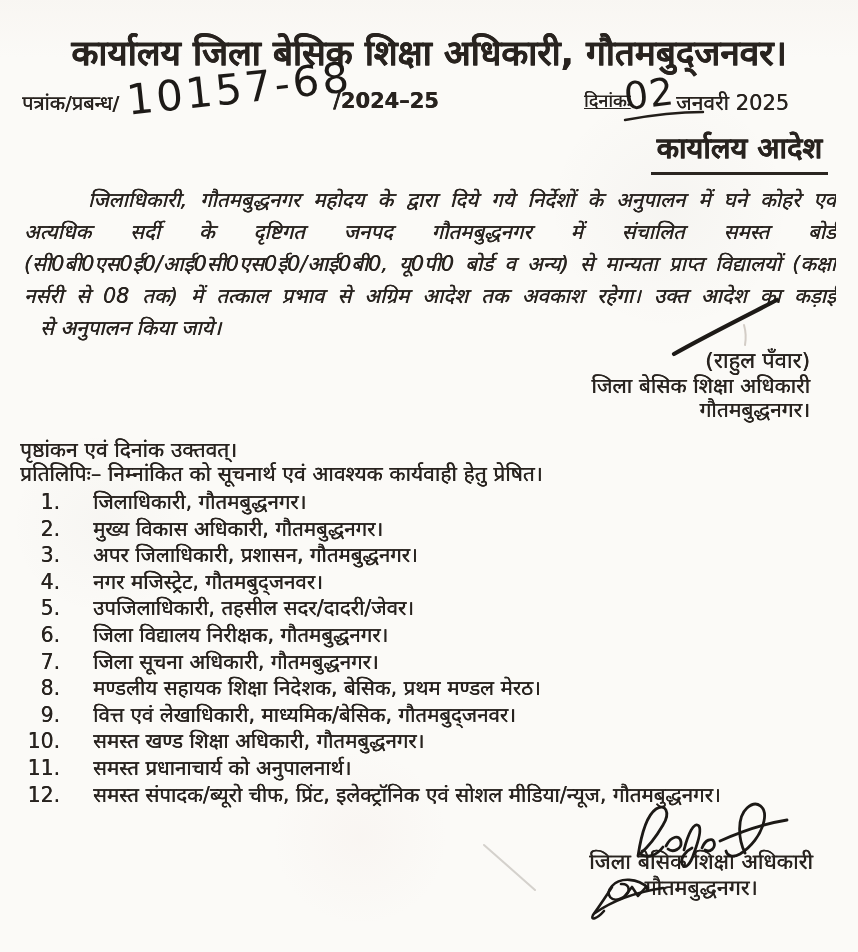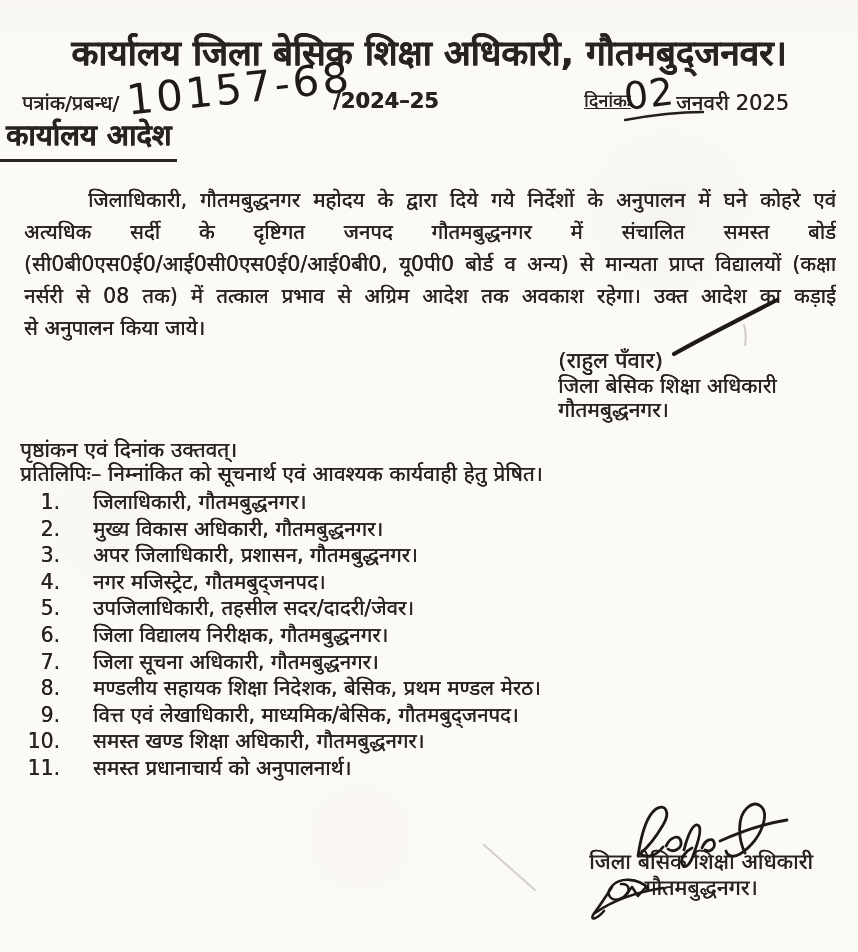--- a/index.html
+++ b/index.html
@@ -23,30 +23,30 @@
 
   .ref-label   { top:89px; left:22px;  font-size:20px; }
   .ref-number  { top:64px; left:126px; font-size:42px; letter-spacing:3px;
                  transform:rotate(-6deg); font-weight:400; color:#1d1a17; }
   .ref-session { top:89px; left:333px; font-size:21px;font-weight:bold; }
   .date-label  { top:88px; left:584px; font-size:18px;text-decoration:underline; }
   .date-day    { top:72px; left:624px; font-size:38px; transform:rotate(-7deg);
                  color:#1d1a17; letter-spacing:1px; }
   .date-rest   { top:88px; left:676px; font-size:21px; }
 
-  .order-heading-wrap { top:114px; left:0; width:828px; text-align:left; }
+  .order-heading-wrap { top:127px; left:0; width:828px; text-align:right; }
   .order-heading { display:inline-block; font-size:29px; font-weight:700;
     border-bottom:3px solid #2a2520; padding:0 6px 6px 6px; }
 
   .body-block { top:184px; left:24px; width:812px; font-size:20.5px; }
-  .jline { text-align:justify; text-align-last:justify; height:32px; line-height:32px; overflow:hidden; }
+  .jline { text-align:justify; text-align-last:justify; height:32px; line-height:32px; overflow:hidden;font-style:italic; }
   .jline-first { padding-left:64px; }
-  .jline-last  { text-align-last:left; }
+  .jline-last  { text-align-last:left;margin-left:16px; }
 
-  .signer-block { top:349px; left:558px; width:252px; text-align:left; line-height:24.5px; }
+  .signer-block { top:349px; left:558px; width:252px; text-align:right; line-height:24.5px; }
   .signer-name  { font-size:22px; }
   .signer-role  { font-size:21px; }
   .signer-place { font-size:21px; }
 
   .endorsement { top:435px; left:20px; font-size:21px; }
   .copy-line   { top:459px; left:20px; font-size:21px; }
 
   .recipients { top:489px; left:20px; width:820px; list-style:none; }
   .r-item { display:flex; height:26.6px; line-height:26.6px; font-size:20.5px; }
   .r-num  { width:40px; text-align:right; flex:0 0 40px; }
@@ -102,49 +102,53 @@
     <li class="r-item">
         <span class="r-num ink">2.</span>
         <span class="r-text ink">मुख्य विकास अधिकारी, गौतमबुद्धनगर।</span>
       </li>
     <li class="r-item">
         <span class="r-num ink">3.</span>
         <span class="r-text ink">अपर जिलाधिकारी, प्रशासन, गौतमबुद्धनगर।</span>
       </li>
     <li class="r-item">
         <span class="r-num ink">4.</span>
-        <span class="r-text ink">नगर मजिस्ट्रेट, गौतमबुद्जनपद।</span>
+        <span class="r-text ink">नगर मजिस्ट्रेट, गौतमबुद्जनवर।</span>
       </li>
     <li class="r-item">
         <span class="r-num ink">5.</span>
         <span class="r-text ink">उपजिलाधिकारी, तहसील सदर/दादरी/जेवर।</span>
       </li>
     <li class="r-item">
         <span class="r-num ink">6.</span>
         <span class="r-text ink">जिला विद्यालय निरीक्षक, गौतमबुद्धनगर।</span>
       </li>
     <li class="r-item">
         <span class="r-num ink">7.</span>
         <span class="r-text ink">जिला सूचना अधिकारी, गौतमबुद्धनगर।</span>
       </li>
     <li class="r-item">
         <span class="r-num ink">8.</span>
         <span class="r-text ink">मण्डलीय सहायक शिक्षा निदेशक, बेसिक, प्रथम मण्डल मेरठ।</span>
       </li>
     <li class="r-item">
         <span class="r-num ink">9.</span>
-        <span class="r-text ink">वित्त एवं लेखाधिकारी, माध्यमिक/बेसिक, गौतमबुद्जनपद।</span>
+        <span class="r-text ink">वित्त एवं लेखाधिकारी, माध्यमिक/बेसिक, गौतमबुद्जनवर।</span>
       </li>
     <li class="r-item">
         <span class="r-num ink">10.</span>
         <span class="r-text ink">समस्त खण्ड शिक्षा अधिकारी, गौतमबुद्धनगर।</span>
       </li>
     <li class="r-item">
         <span class="r-num ink">11.</span>
         <span class="r-text ink">समस्त प्रधानाचार्य को अनुपालनार्थ।</span>
+      </li>
+    <li class="r-item">
+        <span class="r-num ink">12.</span>
+        <span class="r-text ink">समस्त संपादक/ब्यूरो चीफ, प्रिंट, इलेक्ट्रॉनिक एवं सोशल मीडिया/न्यूज, गौतमबुद्धनगर।</span>
       </li>
   </ul>
 
   <div class="abs bottom-block">
     <div class="bottom-role ink">जिला बेसिक शिक्षा अधिकारी</div>
     <div class="bottom-place ink">गौतमबुद्धनगर।</div>
   </div>
 
   <svg class="abs hw-overlay" viewBox="0 0 858 952" xmlns="http://www.w3.org/2000/svg">
 

